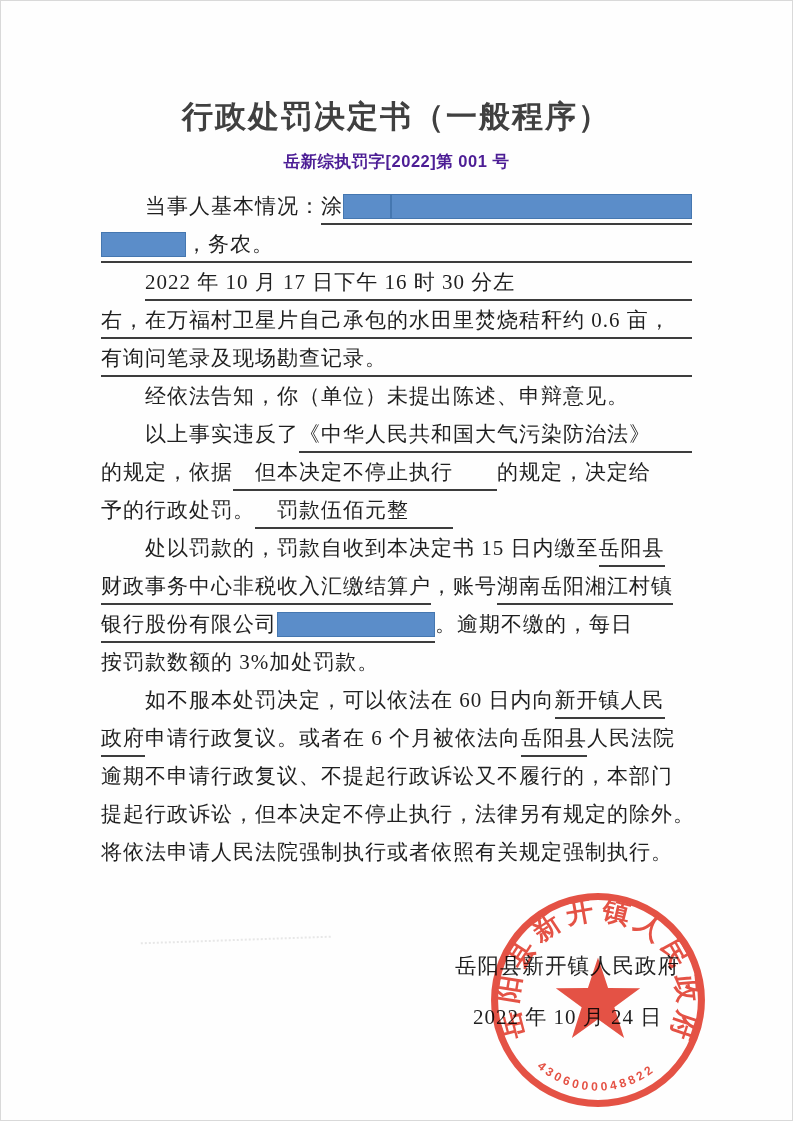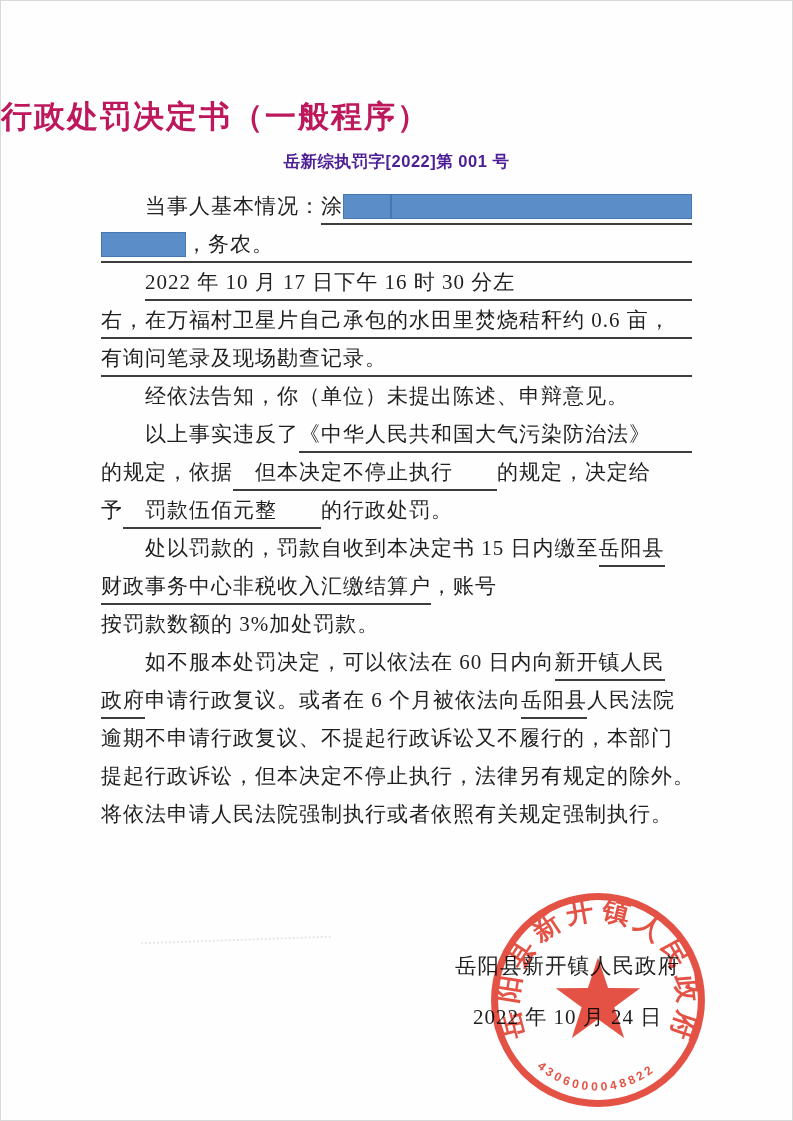--- a/index.html
+++ b/index.html
@@ -15,23 +15,23 @@
     width:793px; height:1121px;
     background:#fefefe;
     border:1px solid #d9d9d9;
     box-sizing:border-box;
     overflow:hidden;
     font-family:"Liberation Serif","DejaVu Serif",serif;
     color:var(--text);
     padding-top:96px;
   }
   .doc-title {
-    margin:0; text-align:left;
+    margin:0; text-align:center;
     font-size:31px; font-weight:bold; letter-spacing:2px;
-    line-height:40px; color:#be185d;
+    line-height:40px; color:#404040;
     font-family:"Liberation Serif","DejaVu Serif",serif;
   }
   .doc-number {
     margin-top:13px; text-align:center;
     font-size:16.5px; font-weight:bold; letter-spacing:0.5px;
     line-height:22px; color:#4c1d95;
     font-family:"Liberation Sans","DejaVu Sans",sans-serif;
   }
   .doc-body { margin:17px 100px 0 100px; }
   .line {
@@ -120,30 +120,36 @@
         <span class="seg u">《中华人民共和国大气污染防治法》</span>
         <span class="seg u fill"></span>
       </div>
       <div class="line">
         <span class="seg">的规定，依据</span>
         <span class="seg u">　但本决定不停止执行　　</span>
         <span class="seg">的规定，决定给</span>
       </div>
       <div class="line">
         <span class="seg">予</span>
+        <span class="seg">的行政处罚。</span>
         <span class="seg u">　罚款伍佰元整　　</span>
-        <span class="seg">的行政处罚。</span>
       </div>
       <div class="line indent">
         <span class="seg">处以罚款的，罚款自收到本决定书 15 日内缴至</span>
         <span class="seg u">岳阳县</span>
       </div>
       <div class="line">
         <span class="seg u">财政事务中心非税收入汇缴结算户</span>
         <span class="seg">，账号</span>
+        <span class="seg u">湖南岳阳湘江村镇</span>
+      </div>
+      <div class="line">
+        <span class="seg u">银行股份有限公司</span>
+        <span class="seg u"><span class="redact" style="width: 158px;"></span></span>
+        <span class="seg">。逾期不缴的，每日</span>
       </div>
       <div class="line">
         <span class="seg">按罚款数额的 3%加处罚款。</span>
       </div>
       <div class="line indent">
         <span class="seg">如不服本处罚决定，可以依法在 60 日内向</span>
         <span class="seg u">新开镇人民</span>
       </div>
       <div class="line">
         <span class="seg u">政府</span>

